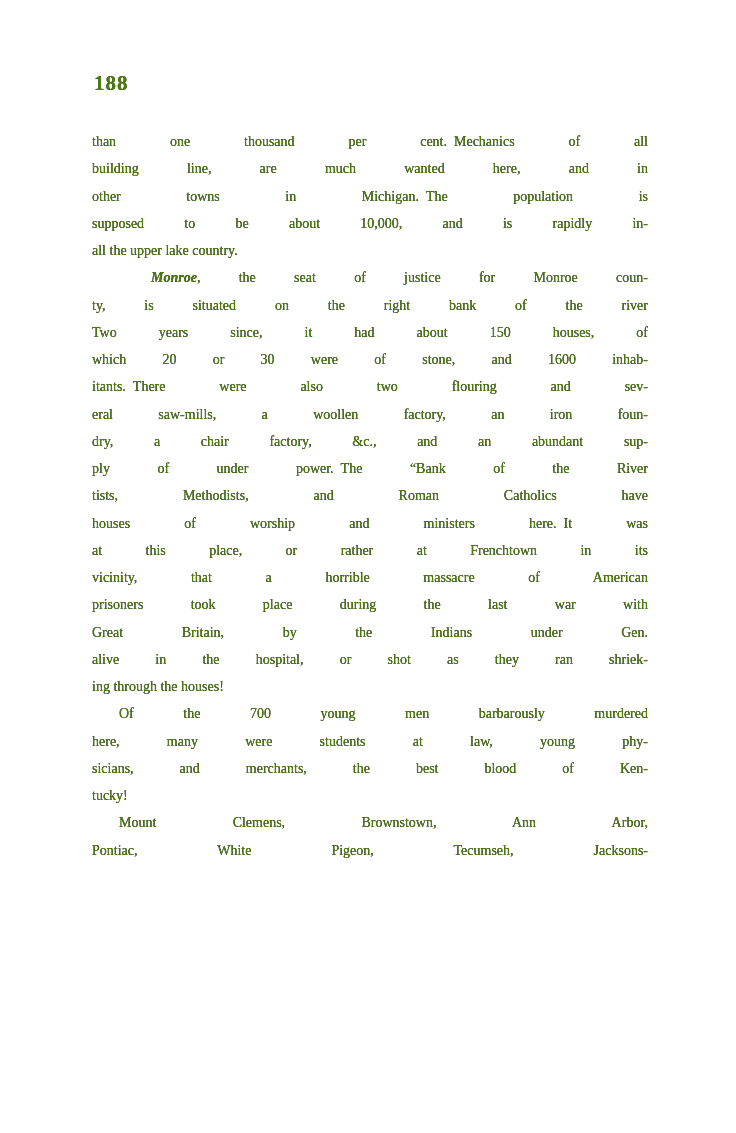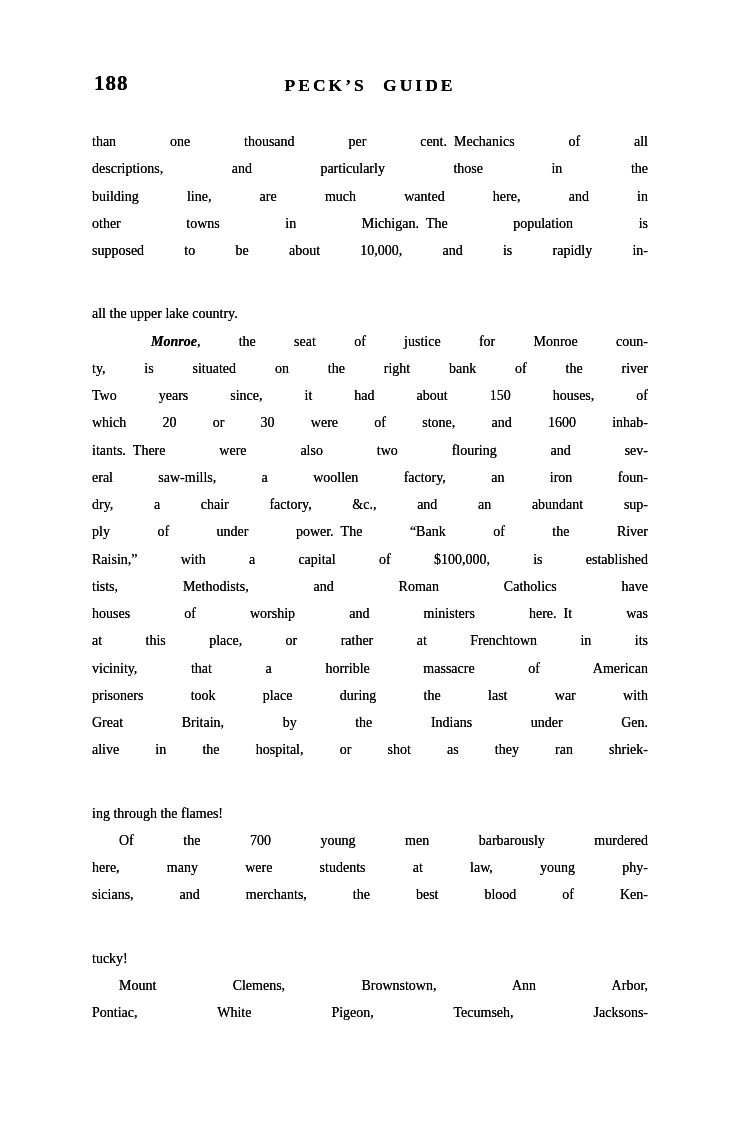--- a/index.html
+++ b/index.html
@@ -7,21 +7,21 @@
     padding: 0;
     background: #ffffff;
   }
   .page {
     position: relative;
     width: 736px;
     height: 1133px;
     background: #ffffff;
     overflow: hidden;
     font-family: "Liberation Serif", "DejaVu Serif", serif;
-    color: #000000;
+    color: #4d7c0f;
   }
   .page-number {
     position: absolute;
     left: 94px;
     top: 71px;
     font-size: 21px;
     letter-spacing: 1px;
     font-weight: bold;
     text-shadow: 0 0 0.4px #181818;
   }
@@ -48,61 +48,57 @@
     line-height: 27.25px;
     height: 27.25px;
     text-align: justify;
     text-align-last: justify;
     white-space: normal;
     text-shadow: 0 0 0.45px #181818;
   }
   .line.no-just {
     text-align: left;
     text-align-last: left;
-    margin-top: 36px;
   }
   .line.indent {
     text-indent: 27px;
   }
   .em {
     font-style: italic;
     font-weight: bold;
     margin-left: 32px;
   }
 </style>
 </head>
 <body>
 
 <div class="page">
   <div class="page-number">188</div>
-  <div class="running-head">PECK’S GUIDE</div>
   <div class="body-text">
       <div class="line"><span>than one thousand per cent. Mechanics of all</span></div>
-      <div class="line"><span>descriptions, and particularly those in the</span></div>
       <div class="line"><span>building line, are much wanted here, and in</span></div>
       <div class="line"><span>other towns in Michigan. The population is</span></div>
       <div class="line"><span>supposed to be about 10,000, and is rapidly in-</span></div>
       <div class="line no-just"><span>all the upper lake country.</span></div>
       <div class="line indent"><span class="em">Monroe</span><span>, the seat of justice for Monroe coun-</span></div>
       <div class="line"><span>ty, is situated on the right bank of the river</span></div>
       <div class="line"><span>Two years since, it had about 150 houses, of</span></div>
       <div class="line"><span>which 20 or 30 were of stone, and 1600 inhab-</span></div>
       <div class="line"><span>itants. There were also two flouring and sev-</span></div>
       <div class="line"><span>eral saw-mills, a woollen factory, an iron foun-</span></div>
       <div class="line"><span>dry, a chair factory, &amp;c., and an abundant sup-</span></div>
       <div class="line"><span>ply of under power. The “Bank of the River</span></div>
-      <div class="line"><span>Raisin,” with a capital of $100,000, is established</span></div>
       <div class="line"><span>tists, Methodists, and Roman Catholics have</span></div>
       <div class="line"><span>houses of worship and ministers here. It was</span></div>
       <div class="line"><span>at this place, or rather at Frenchtown in its</span></div>
       <div class="line"><span>vicinity, that a horrible massacre of American</span></div>
       <div class="line"><span>prisoners took place during the last war with</span></div>
       <div class="line"><span>Great Britain, by the Indians under Gen.</span></div>
       <div class="line"><span>alive in the hospital, or shot as they ran shriek-</span></div>
-      <div class="line no-just"><span>ing through the flames!</span></div>
+      <div class="line no-just"><span>ing through the houses!</span></div>
       <div class="line indent"><span>Of the 700 young men barbarously murdered</span></div>
       <div class="line"><span>here, many were students at law, young phy-</span></div>
       <div class="line"><span>sicians, and merchants, the best blood of Ken-</span></div>
       <div class="line no-just"><span>tucky!</span></div>
       <div class="line indent"><span>Mount Clemens, Brownstown, Ann Arbor,</span></div>
       <div class="line"><span>Pontiac, White Pigeon, Tecumseh, Jacksons-</span></div>
     </div>
 </div>
 
 </body></html>

